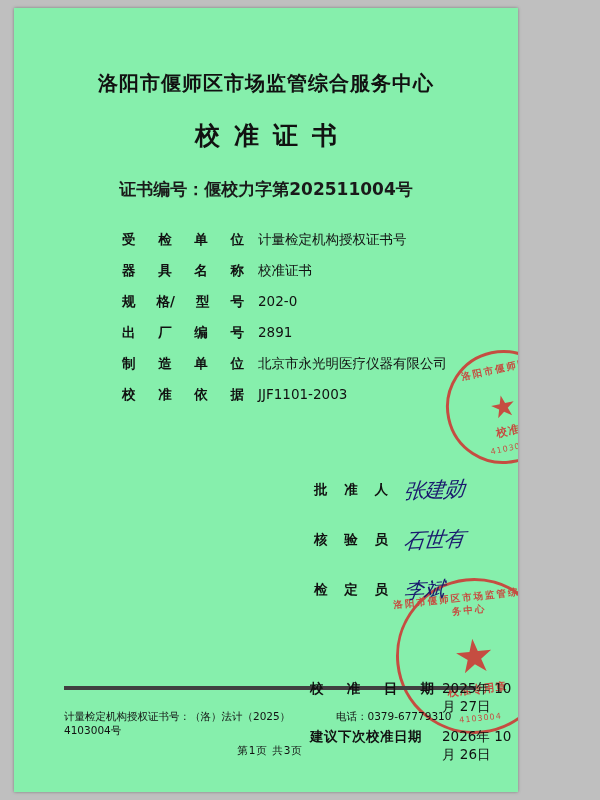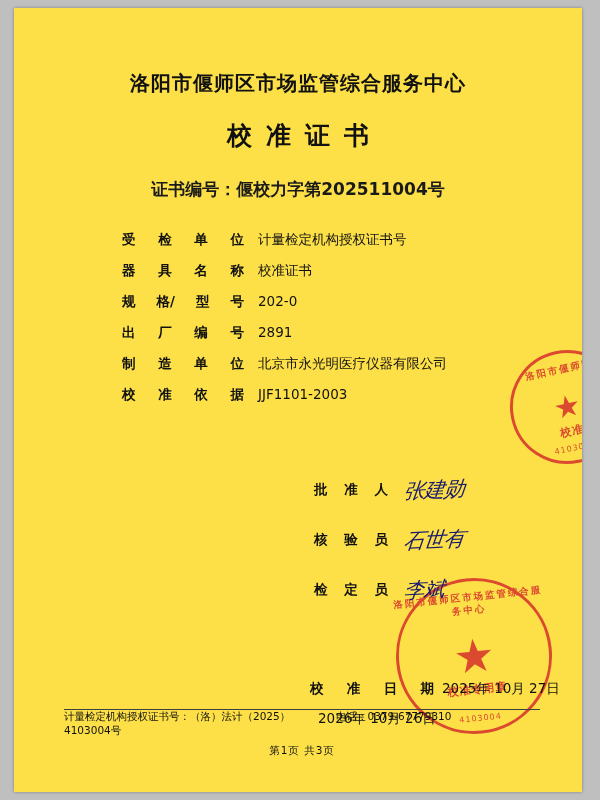--- a/index.html
+++ b/index.html
@@ -10,23 +10,23 @@
     width: 600px;
     height: 800px;
     background: #bfbfbf;
     font-family: "DejaVu Sans", "Liberation Sans", sans-serif;
     overflow: hidden;
   }
   .page {
     position: absolute;
     left: 14px;
     top: 8px;
-    width: 568px;
+    width: 504px;
     height: 784px;
-    background: #fde047;
+    background: #86efac;
     box-shadow: 0 0 3px rgba(0,0,0,0.35);
     overflow: hidden;
   }
   .doc-title {
     text-align: center;
     font-size: 20px;
     font-weight: bold;
     color: #111;
     letter-spacing: 1px;
     margin-top: 62px;
@@ -132,22 +132,22 @@
   }
   .date-value {
     padding-left: 8px;
     font-weight: normal;
   }
   .footer {
     position: absolute;
     left: 50px;
     right: 42px;
     bottom: 34px;
-    border-top: 1px solid #404040;
-    padding-top: 0;
+    border-top: 4px solid #404040;
+    padding-top: 20px;
     font-size: 10.5px;
     color: #111;
   }
   .footer-row {
     display: flex;
     margin-bottom: 4px;
   }
   .footer-c1 { width: 272px; }
   .footer-c2 { width: 110px; }
   .footer-c3 { flex: 1; }
@@ -323,20 +323,21 @@
     <div class="date-row">
       <div class="date-label-spaced">
         <span>校</span>
         <span>准</span>
         <span>日</span>
         <span>期</span>
       </div>
       <div class="date-value">2025年 10月 27日</div>
     </div>
     <div class="date-row">
+      <div class="date-label-plain">建议下次校准日期</div>
       <div class="date-value">2026年 10月 26日</div>
     </div>
   </div>
 
   <div class="seal seal-right">
     <div class="seal-arc">洛阳市偃师区</div>
     <div class="seal-star">★</div>
     <div class="seal-text" style="bottom:22px;">校准</div>
     <div class="seal-bottom-arc">4103004</div>
   </div>

